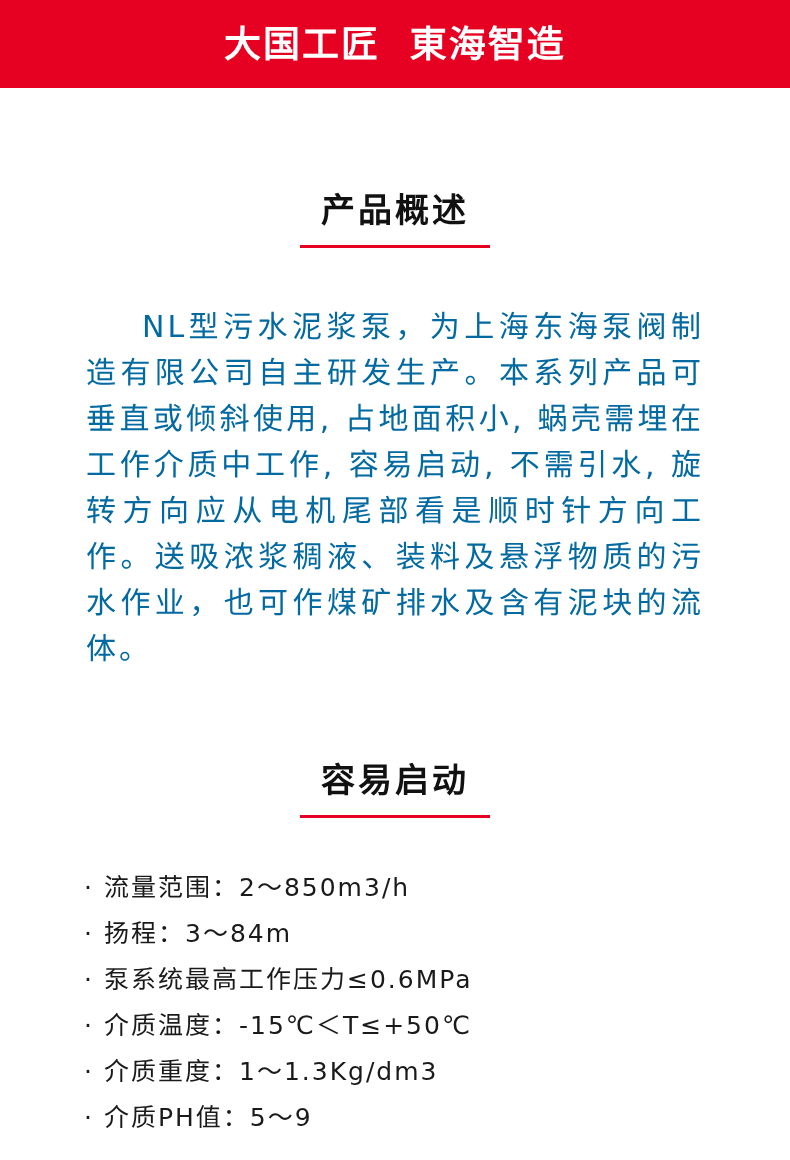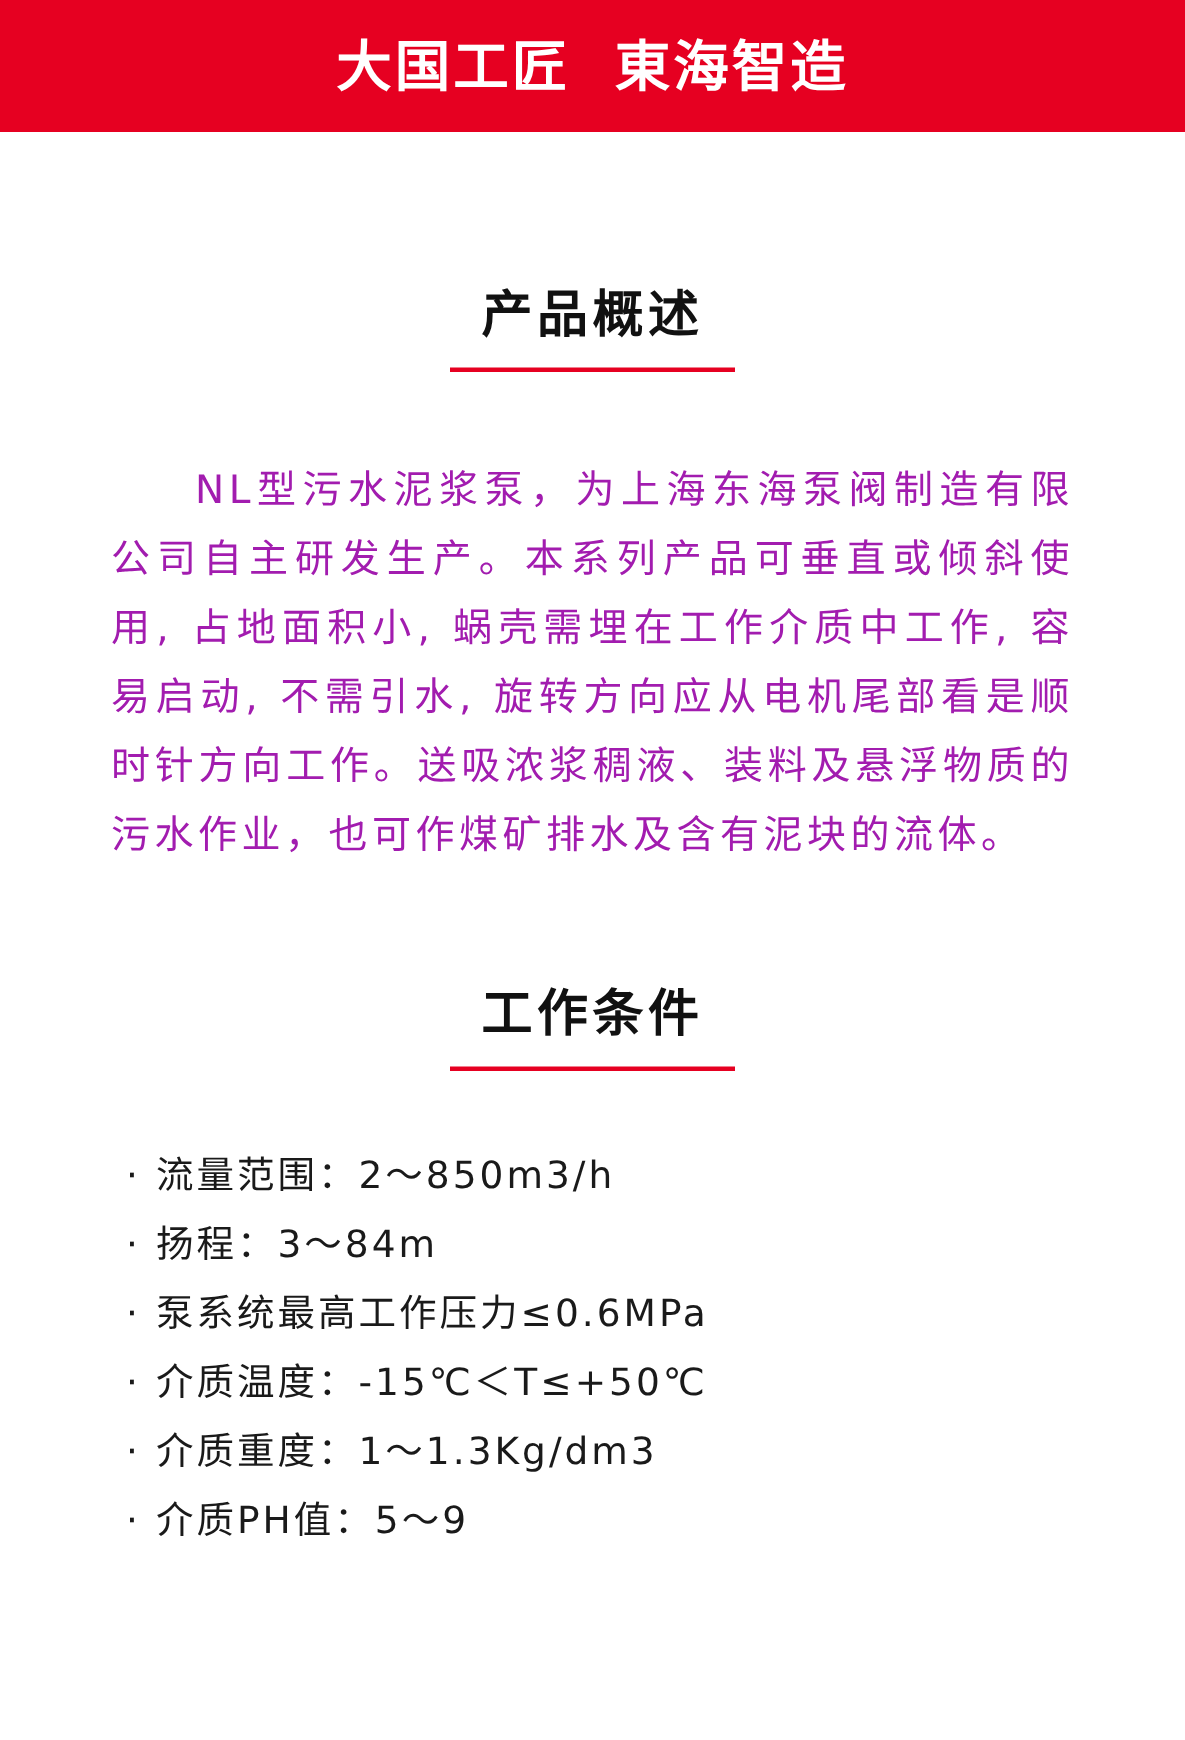--- a/index.html
+++ b/index.html
@@ -61,28 +61,28 @@
     height: 3px;
     background: #e60021;
     margin: 14px auto 0 auto;
   }
 
   
   .overview-wrap {
     margin-top: 56px;
   }
   .overview-text {
-    font-size: 26px;
+    font-size: 30px;
     line-height: 46px;
-    color: #a21caf;
+    color: #0369a1;
     text-align: justify;
     text-align-last: left;
     letter-spacing: 3px;
     text-indent: 56px;
-    margin: 4px;
+    margin: 16px;
     padding: 0 30px;
   }
 
   
   .cond-wrap {
     margin-top: 48px;
     padding: 0 44px;
   }
   .cond-item {
     display: flex;
@@ -124,21 +124,21 @@
       <div class="title-rule"></div>
     </div>
     <div class="overview-wrap">
       <p class="overview-text">NL型污水泥浆泵，为上海东海泵阀制造有限公司自主研发生产。本系列产品可垂直或倾斜使用, 占地面积小, 蜗壳需埋在工作介质中工作, 容易启动, 不需引水, 旋转方向应从电机尾部看是顺时针方向工作。送吸浓浆稠液、装料及悬浮物质的污水作业，也可作煤矿排水及含有泥块的流体。</p>
     </div>
   </div>
 
   <div class="section">
     <div class="spacer-1"></div>
     <div class="section-head">
-      <h2 class="section-title">工作条件</h2>
+      <h2 class="section-title">容易启动</h2>
       <div class="title-rule"></div>
     </div>
 
     <div class="cond-wrap">
       <div class="cond-item">
         <span class="cond-bullet">·</span>
         <span class="cond-text">流量范围：2～850m3/h</span>
       </div>
       <div class="cond-item">
         <span class="cond-bullet">·</span>

